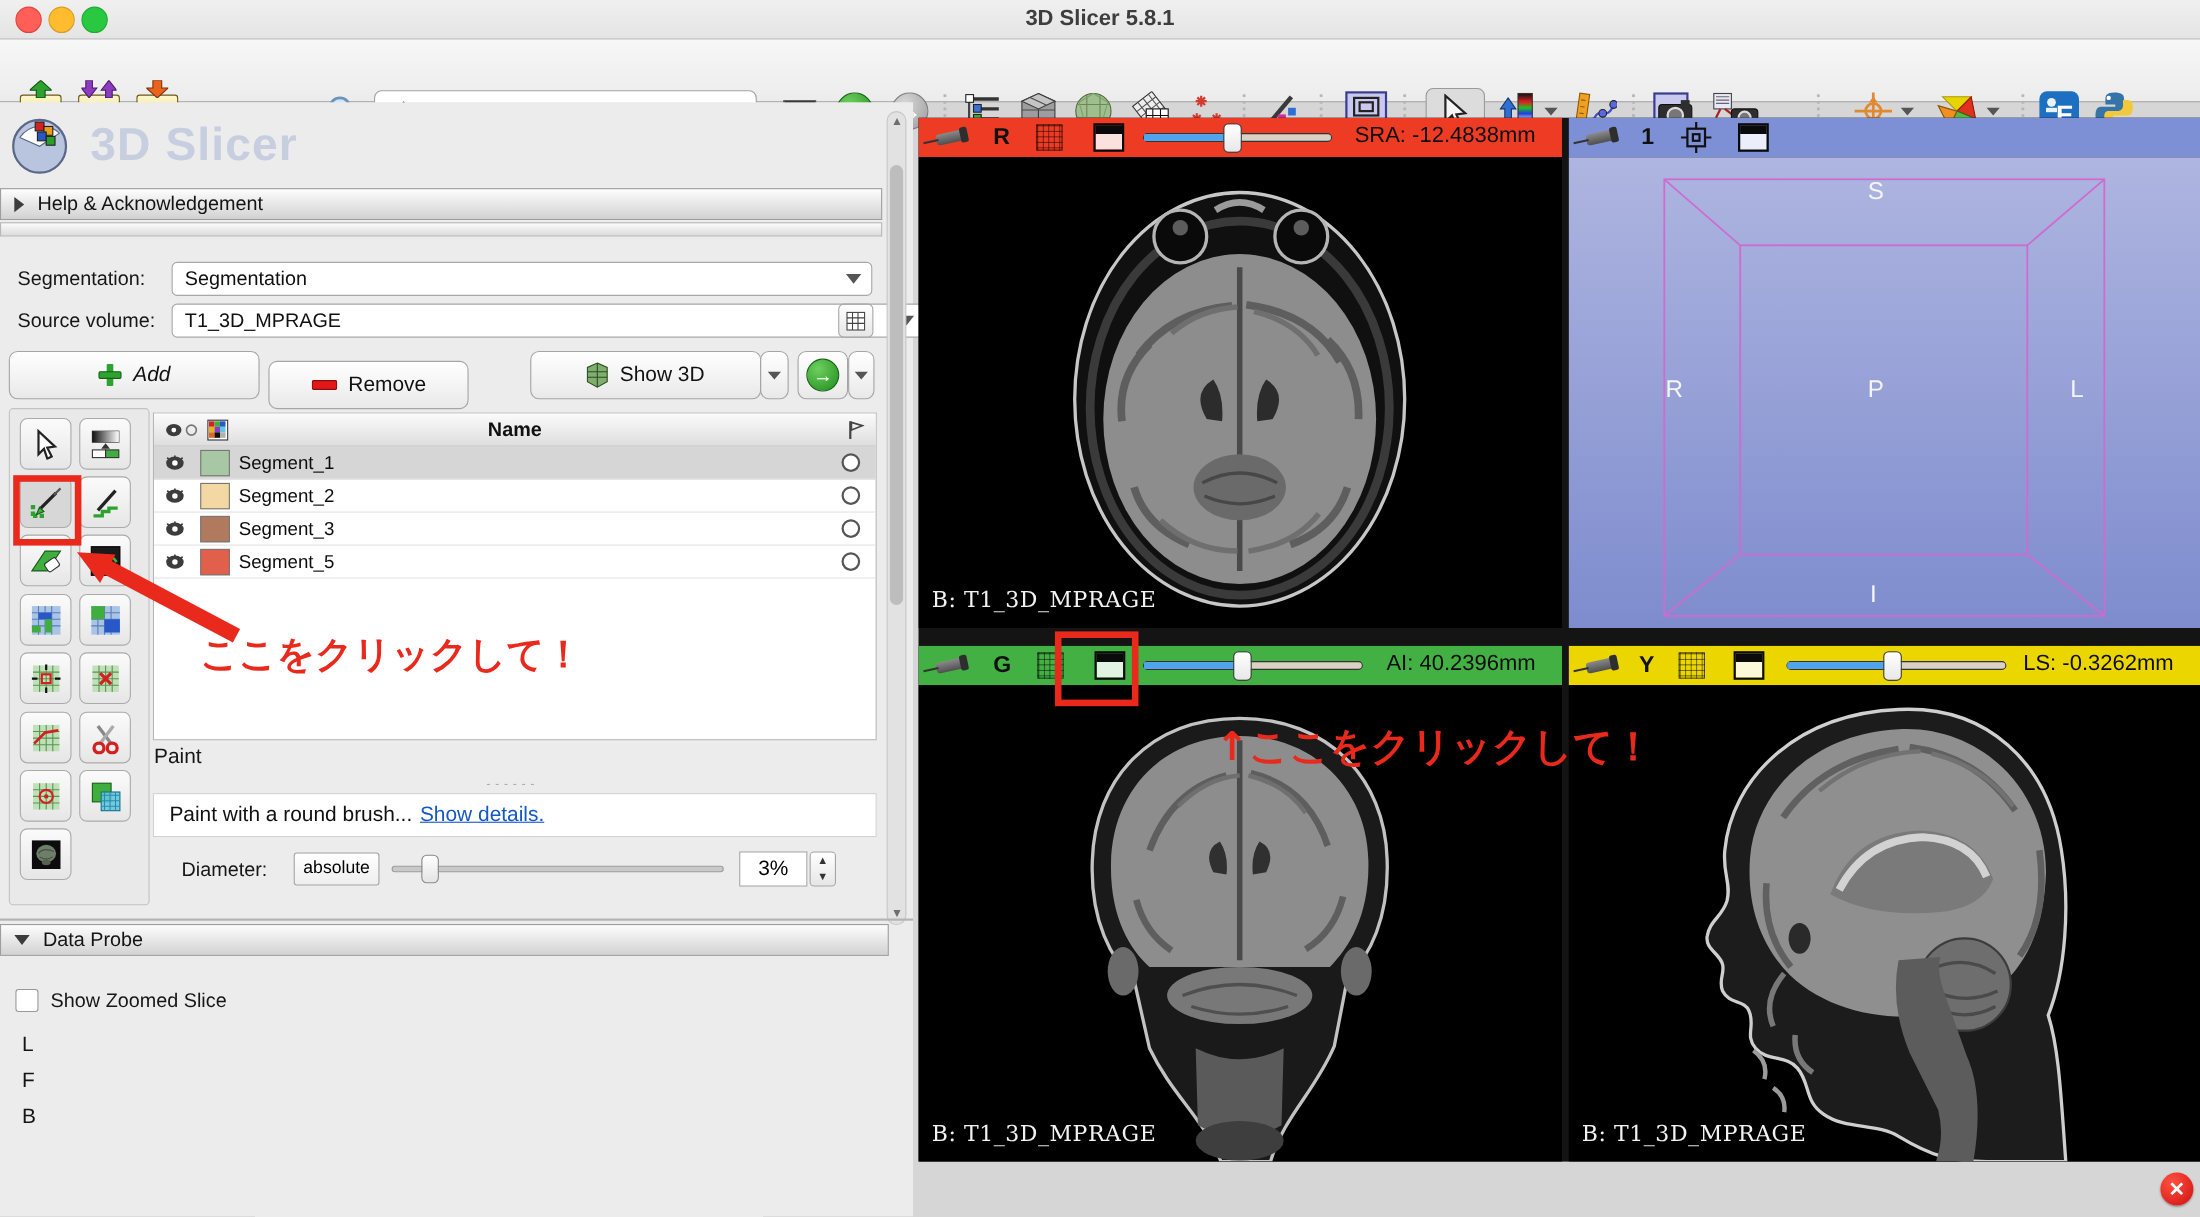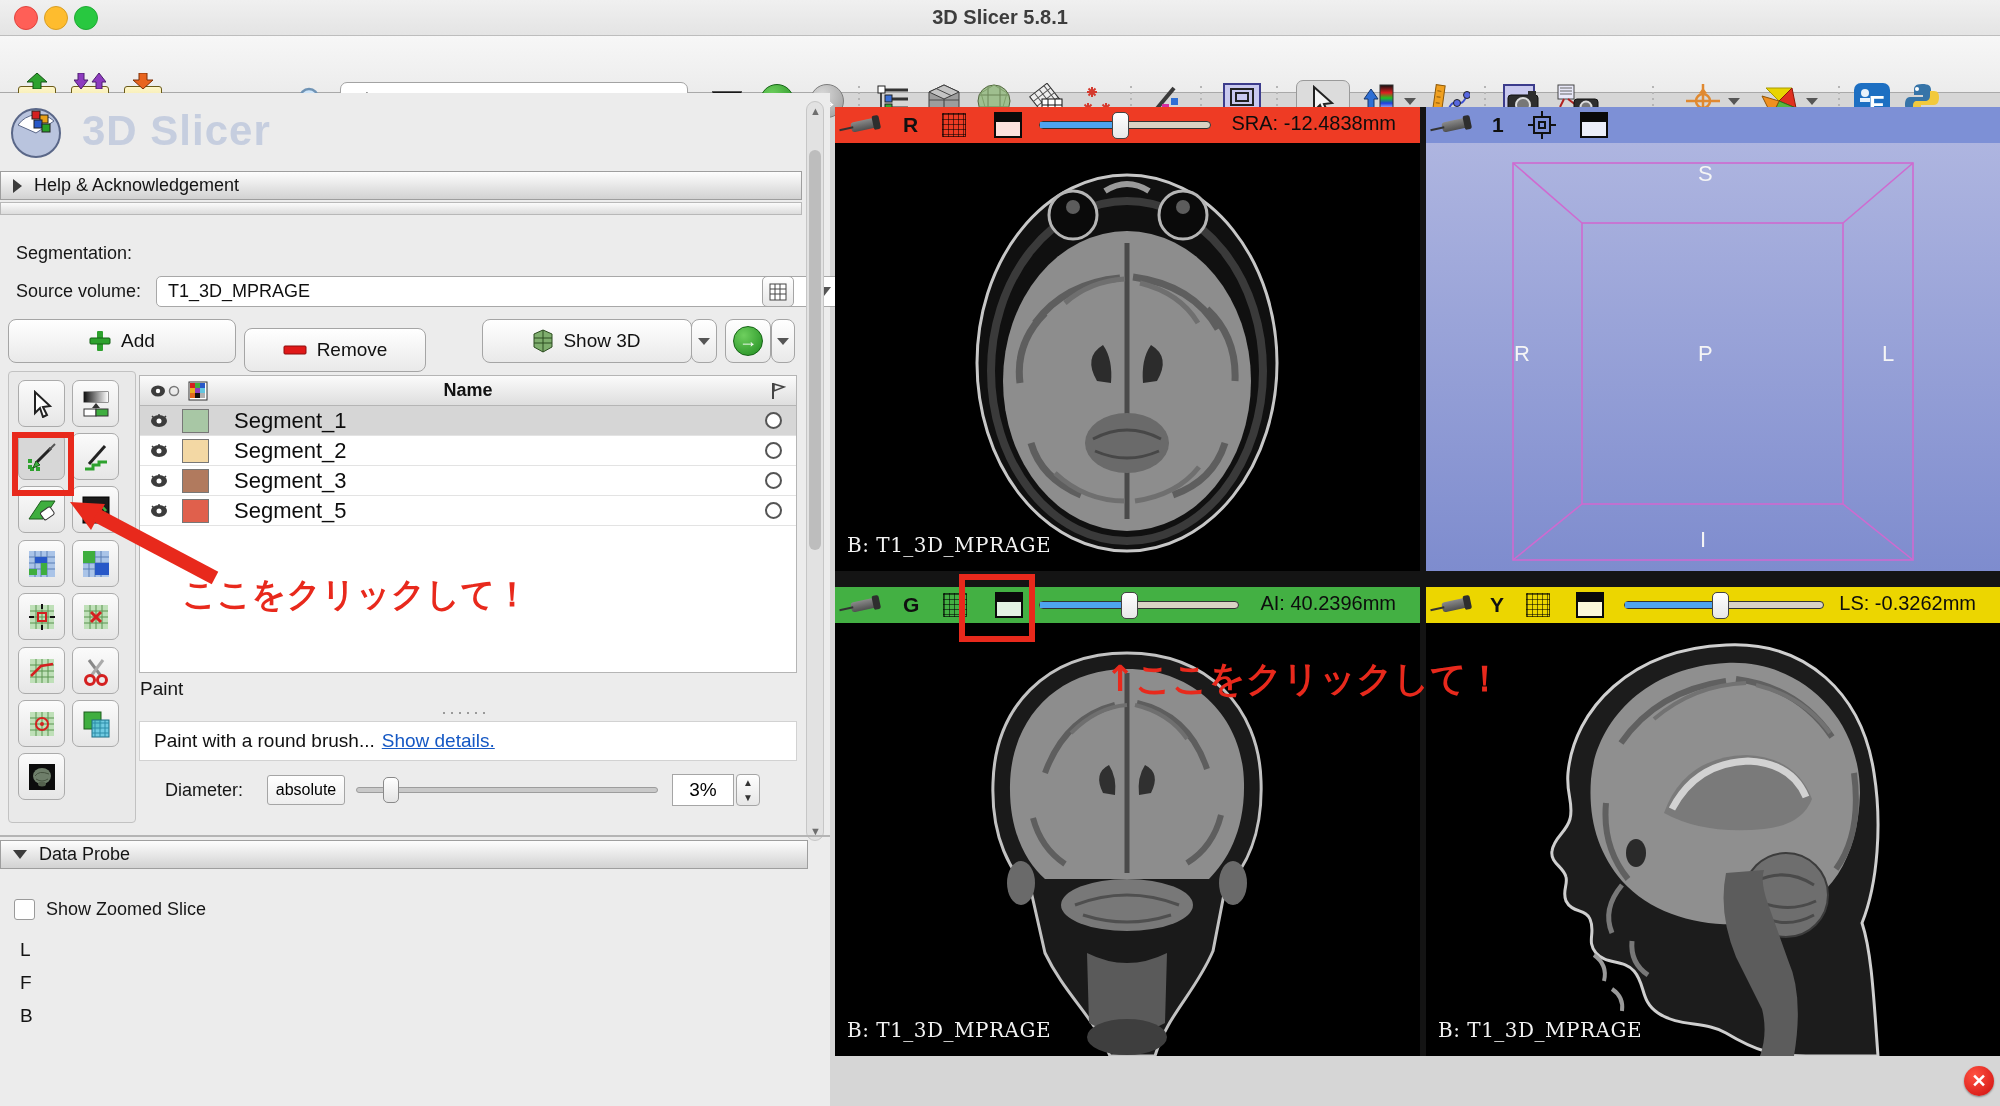--- a/index.html
+++ b/index.html
@@ -37,21 +37,21 @@
   .btn { position:absolute; height:44px; background:linear-gradient(#ffffff,#e9e9e9); border:1px solid #a5a5a5; border-radius:8px; display:flex; align-items:center; justify-content:center; gap:10px; font-size:19px; color:#111; }
   .palette-btn { position:absolute; width:47px; height:47px; background:linear-gradient(#fbfbfb,#e6e6e6); border:1px solid #ababab; border-radius:7px; display:flex; align-items:center; justify-content:center; }
   .palette-btn.sel { background:#d7d7d7; }
   
   #segtable { position:absolute; left:139px; top:282px; width:658px; height:298px; background:#fff; border:1px solid #b5b5b5; }
   .thead { height:30px; background:linear-gradient(#fbfbfb,#dedede); border-bottom:1px solid #b5b5b5; position:relative; }
   .th-name { position:absolute; left:0; right:0; text-align:center; top:4px; font-weight:bold; font-size:18px; color:#111; }
   .srow { height:30px; display:flex; align-items:center; border-bottom:1px solid #e3e3e3; position:relative; }
   .srow.sel { background:#d6d6d6; }
   .swatch { width:27px; height:24px; margin-left:42px; border:1px solid #777; }
-  .sname { font-size:22px; color:#0d0d0d; margin-left:25px; flex:1; }
+  .sname { font-size:17px; color:#0d0d0d; margin-left:8px; flex:1; }
   .scircle { width:17px; height:17px; border:2px solid #555; border-radius:50%; margin-right:14px; background:#fff; }
   
   #effect-desc { position:absolute; left:139px; top:628px; width:658px; height:40px; background:#fff; border:1px solid #d2d2d2; display:flex; align-items:center; padding-left:14px; font-size:19px; color:#101010; gap:7px; }
   a.link { color:#1558c4; text-decoration:underline; }
   .slider-track { position:absolute; height:6px; background:#c9c9c9; border:1px solid #9d9d9d; border-radius:3px; }
   .slider-handle { position:absolute; width:16px; height:26px; background:linear-gradient(#ffffff,#e4e4e4); border:1px solid #8a8a8a; border-radius:5px; top:-11px; }
   #spinbox { position:absolute; left:672px; top:681px; width:62px; height:32px; background:#fff; border:1px solid #a5a5a5; font-size:19px; display:flex; align-items:center; justify-content:center; }
   #spin-arrows { position:absolute; left:736px; top:681px; width:24px; height:32px; background:linear-gradient(#fff,#e6e6e6); border:1px solid #a5a5a5; border-radius:4px; display:flex; flex-direction:column; align-items:center; justify-content:center; gap:4px; font-size:10px; color:#333; }
   .checkbox { position:absolute; width:21px; height:21px; background:#fff; border:1.5px solid #9a9a9a; border-radius:3px; }
   .probe-line { position:absolute; left:20px; font-size:19px; color:#141414; }
@@ -325,34 +325,38 @@
     <span id="logo-text">3D Slicer</span>
   </div>
 
   <div class="collapsible" style="top:78px;">
     <div class="tri-r"></div>
     <span>Help &amp; Acknowledgement</span>
   </div>
   <div class="abs" style="left:0;top:109px;width:802px;height:13px;background:linear-gradient(#fbfbfb,#dcdcdc);border:1px solid #b8b8b8;"></div>
 
   <span class="frm-label" style="left:16px;top:150px;">Segmentation:</span>
+  <div class="combo" style="left:156px;top:145px;width:637px;">
+    <span>Segmentation</span>
+    <div class="caret"></div>
+  </div>
 
   <span class="frm-label" style="left:16px;top:188px;">Source volume:</span>
   <div class="combo" style="left:156px;top:183px;width:685px;">
     <span>T1_3D_MPRAGE</span>
     <div class="caret"></div>
   </div>
   <div class="abs" style="left:762px;top:183px;width:32px;height:31px;background:linear-gradient(#fff,#e6e6e6);border:1px solid #a5a5a5;border-radius:5px;display:flex;align-items:center;justify-content:center;">
     <svg width="18" height="18">
         <rect x="1" y="1" width="16" height="16" fill="#fff" stroke="#444"></rect>
         <path d="M1 6 h16 M1 11 h16 M6 1 v16 M11 1 v16" stroke="#444"></path>
       </svg>
   </div>
 
-  <div class="btn" style="left:8px;top:226px;width:228px;">
+  <div class="btn" style="left:8px;top:226px;width:228px;font-style:italic;">
     <svg width="22" height="22">
         <rect x="8" y="1" width="6" height="20" rx="1" fill="#2ea22e" stroke="#14601４"></rect>
         <rect x="1" y="8" width="20" height="6" rx="1" fill="#2ea22e" stroke="#146014"></rect>
       </svg>
     <span>Add</span>
   </div>
   <div class="btn" style="left:244px;top:235px;width:182px;">
     <svg width="24" height="10">
         <rect x="1" y="1" width="22" height="8" rx="1" fill="#e01818" stroke="#8c0c0c"></rect>
       </svg>

